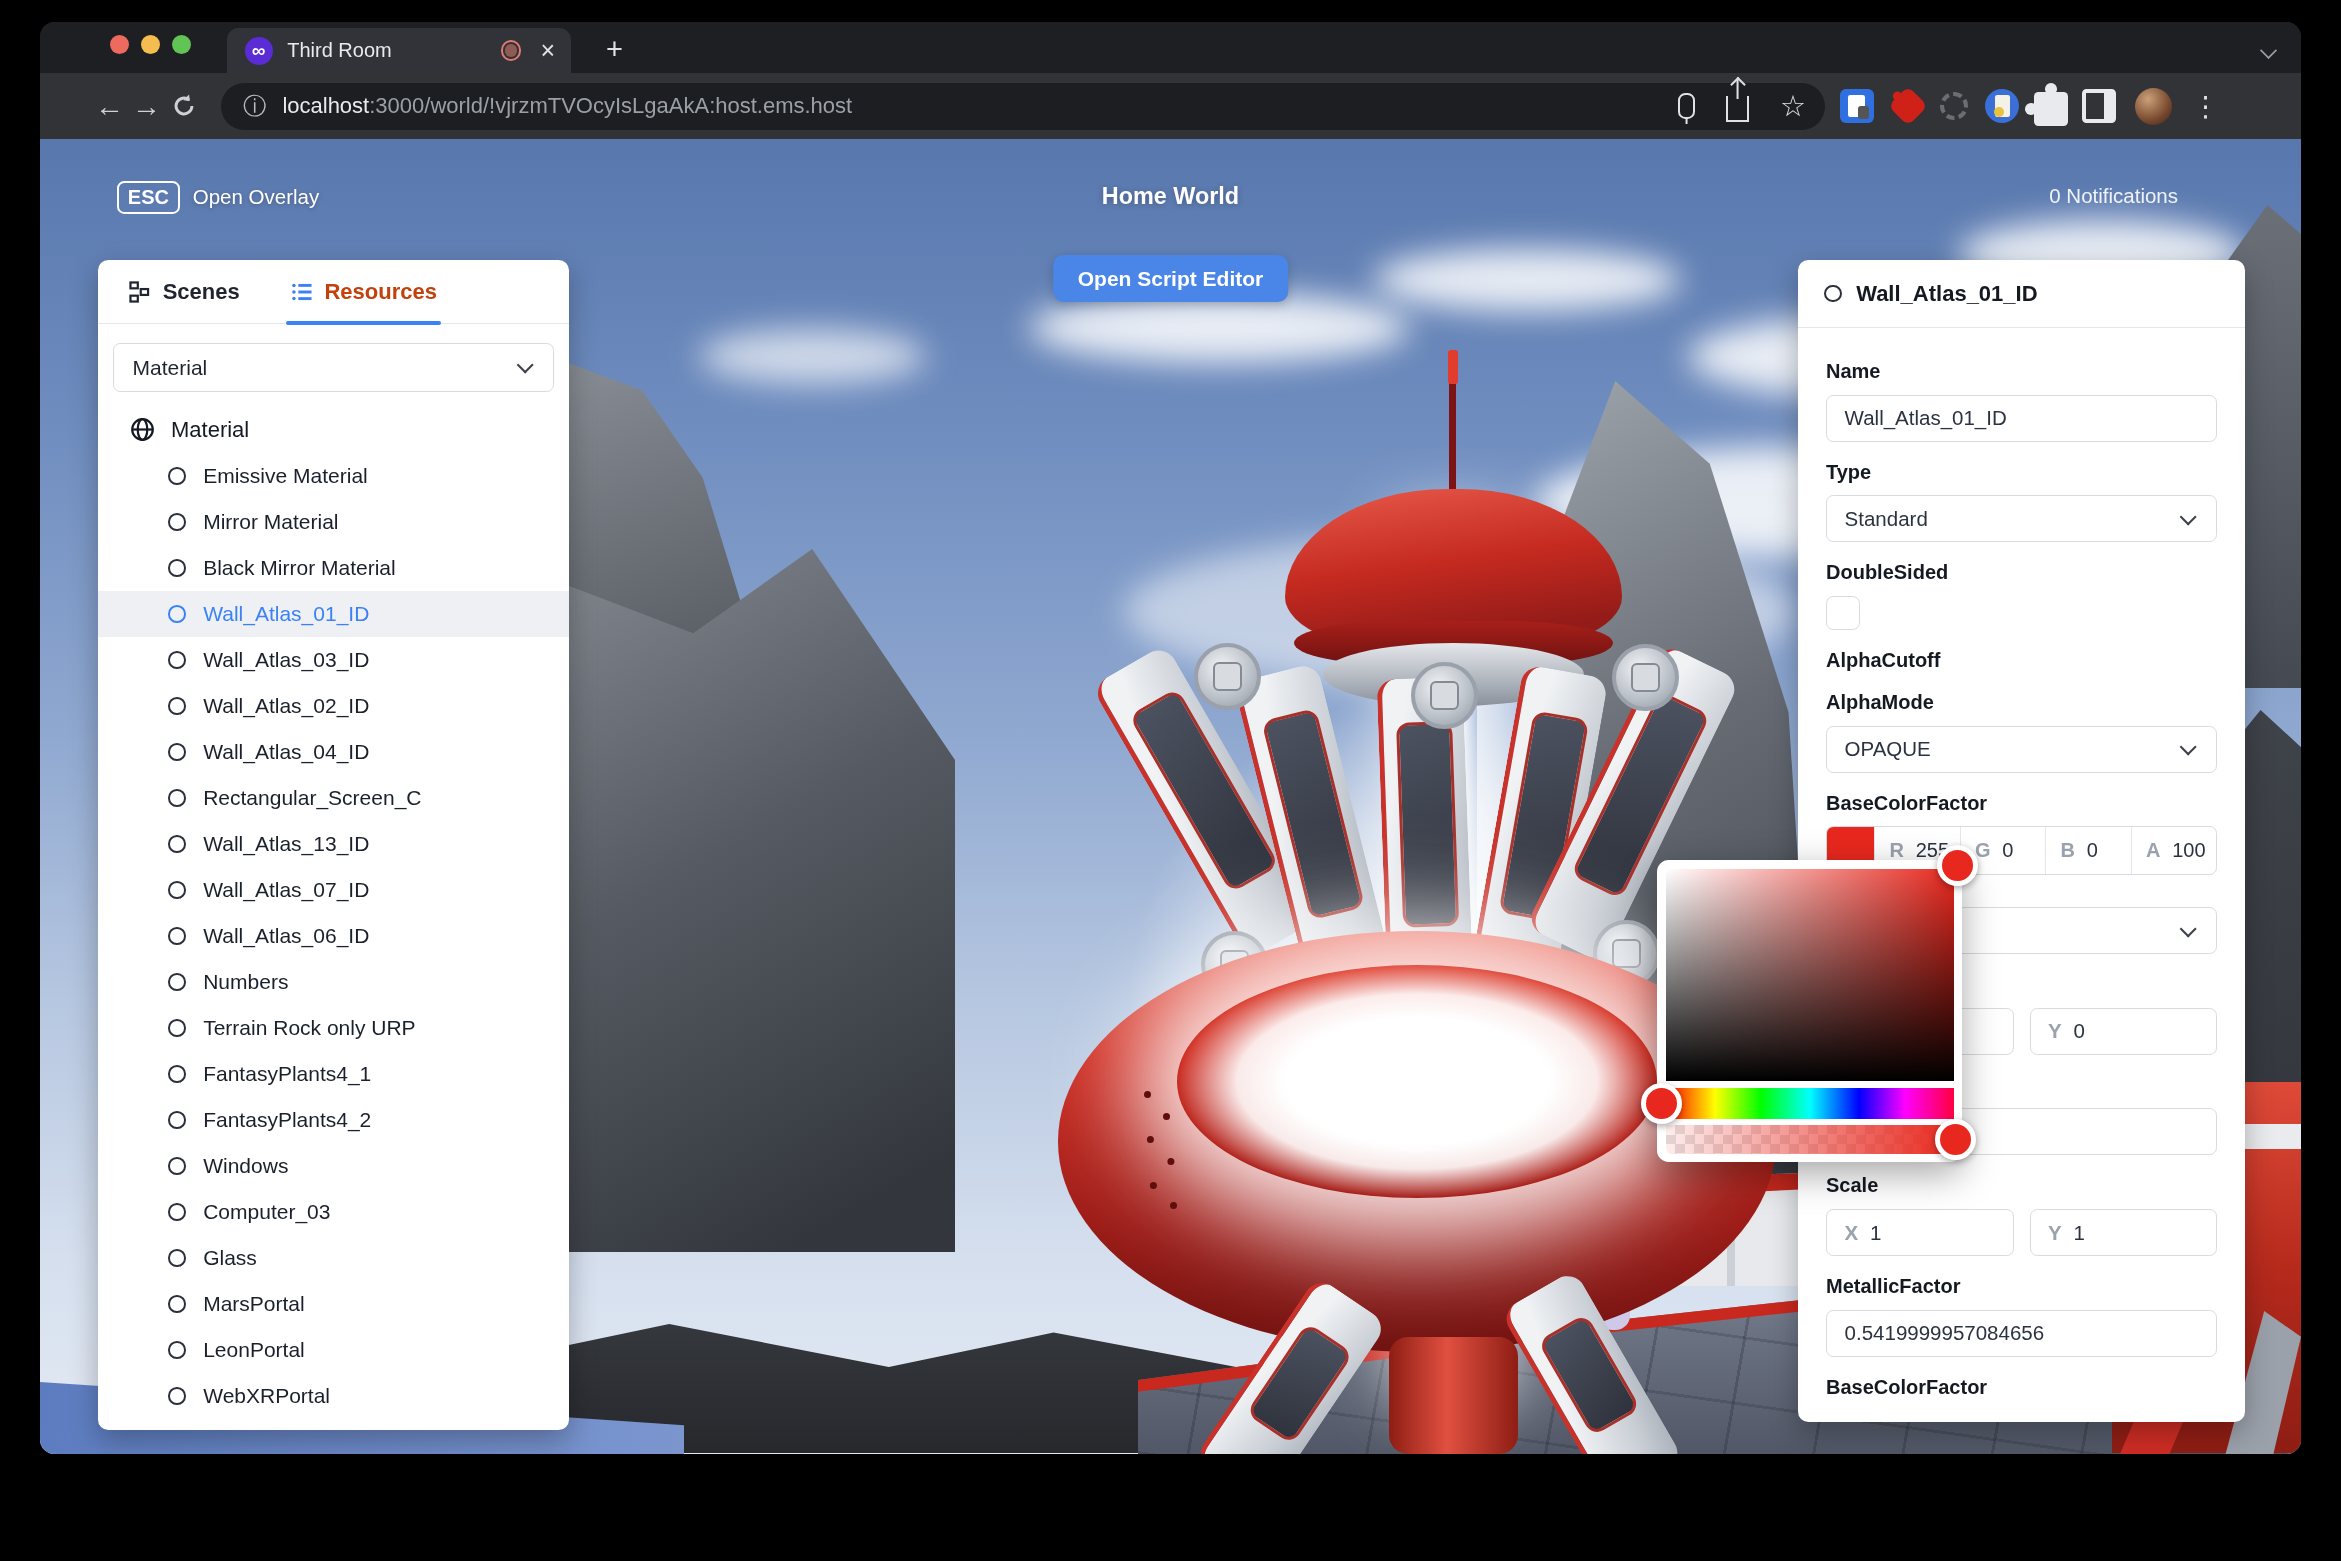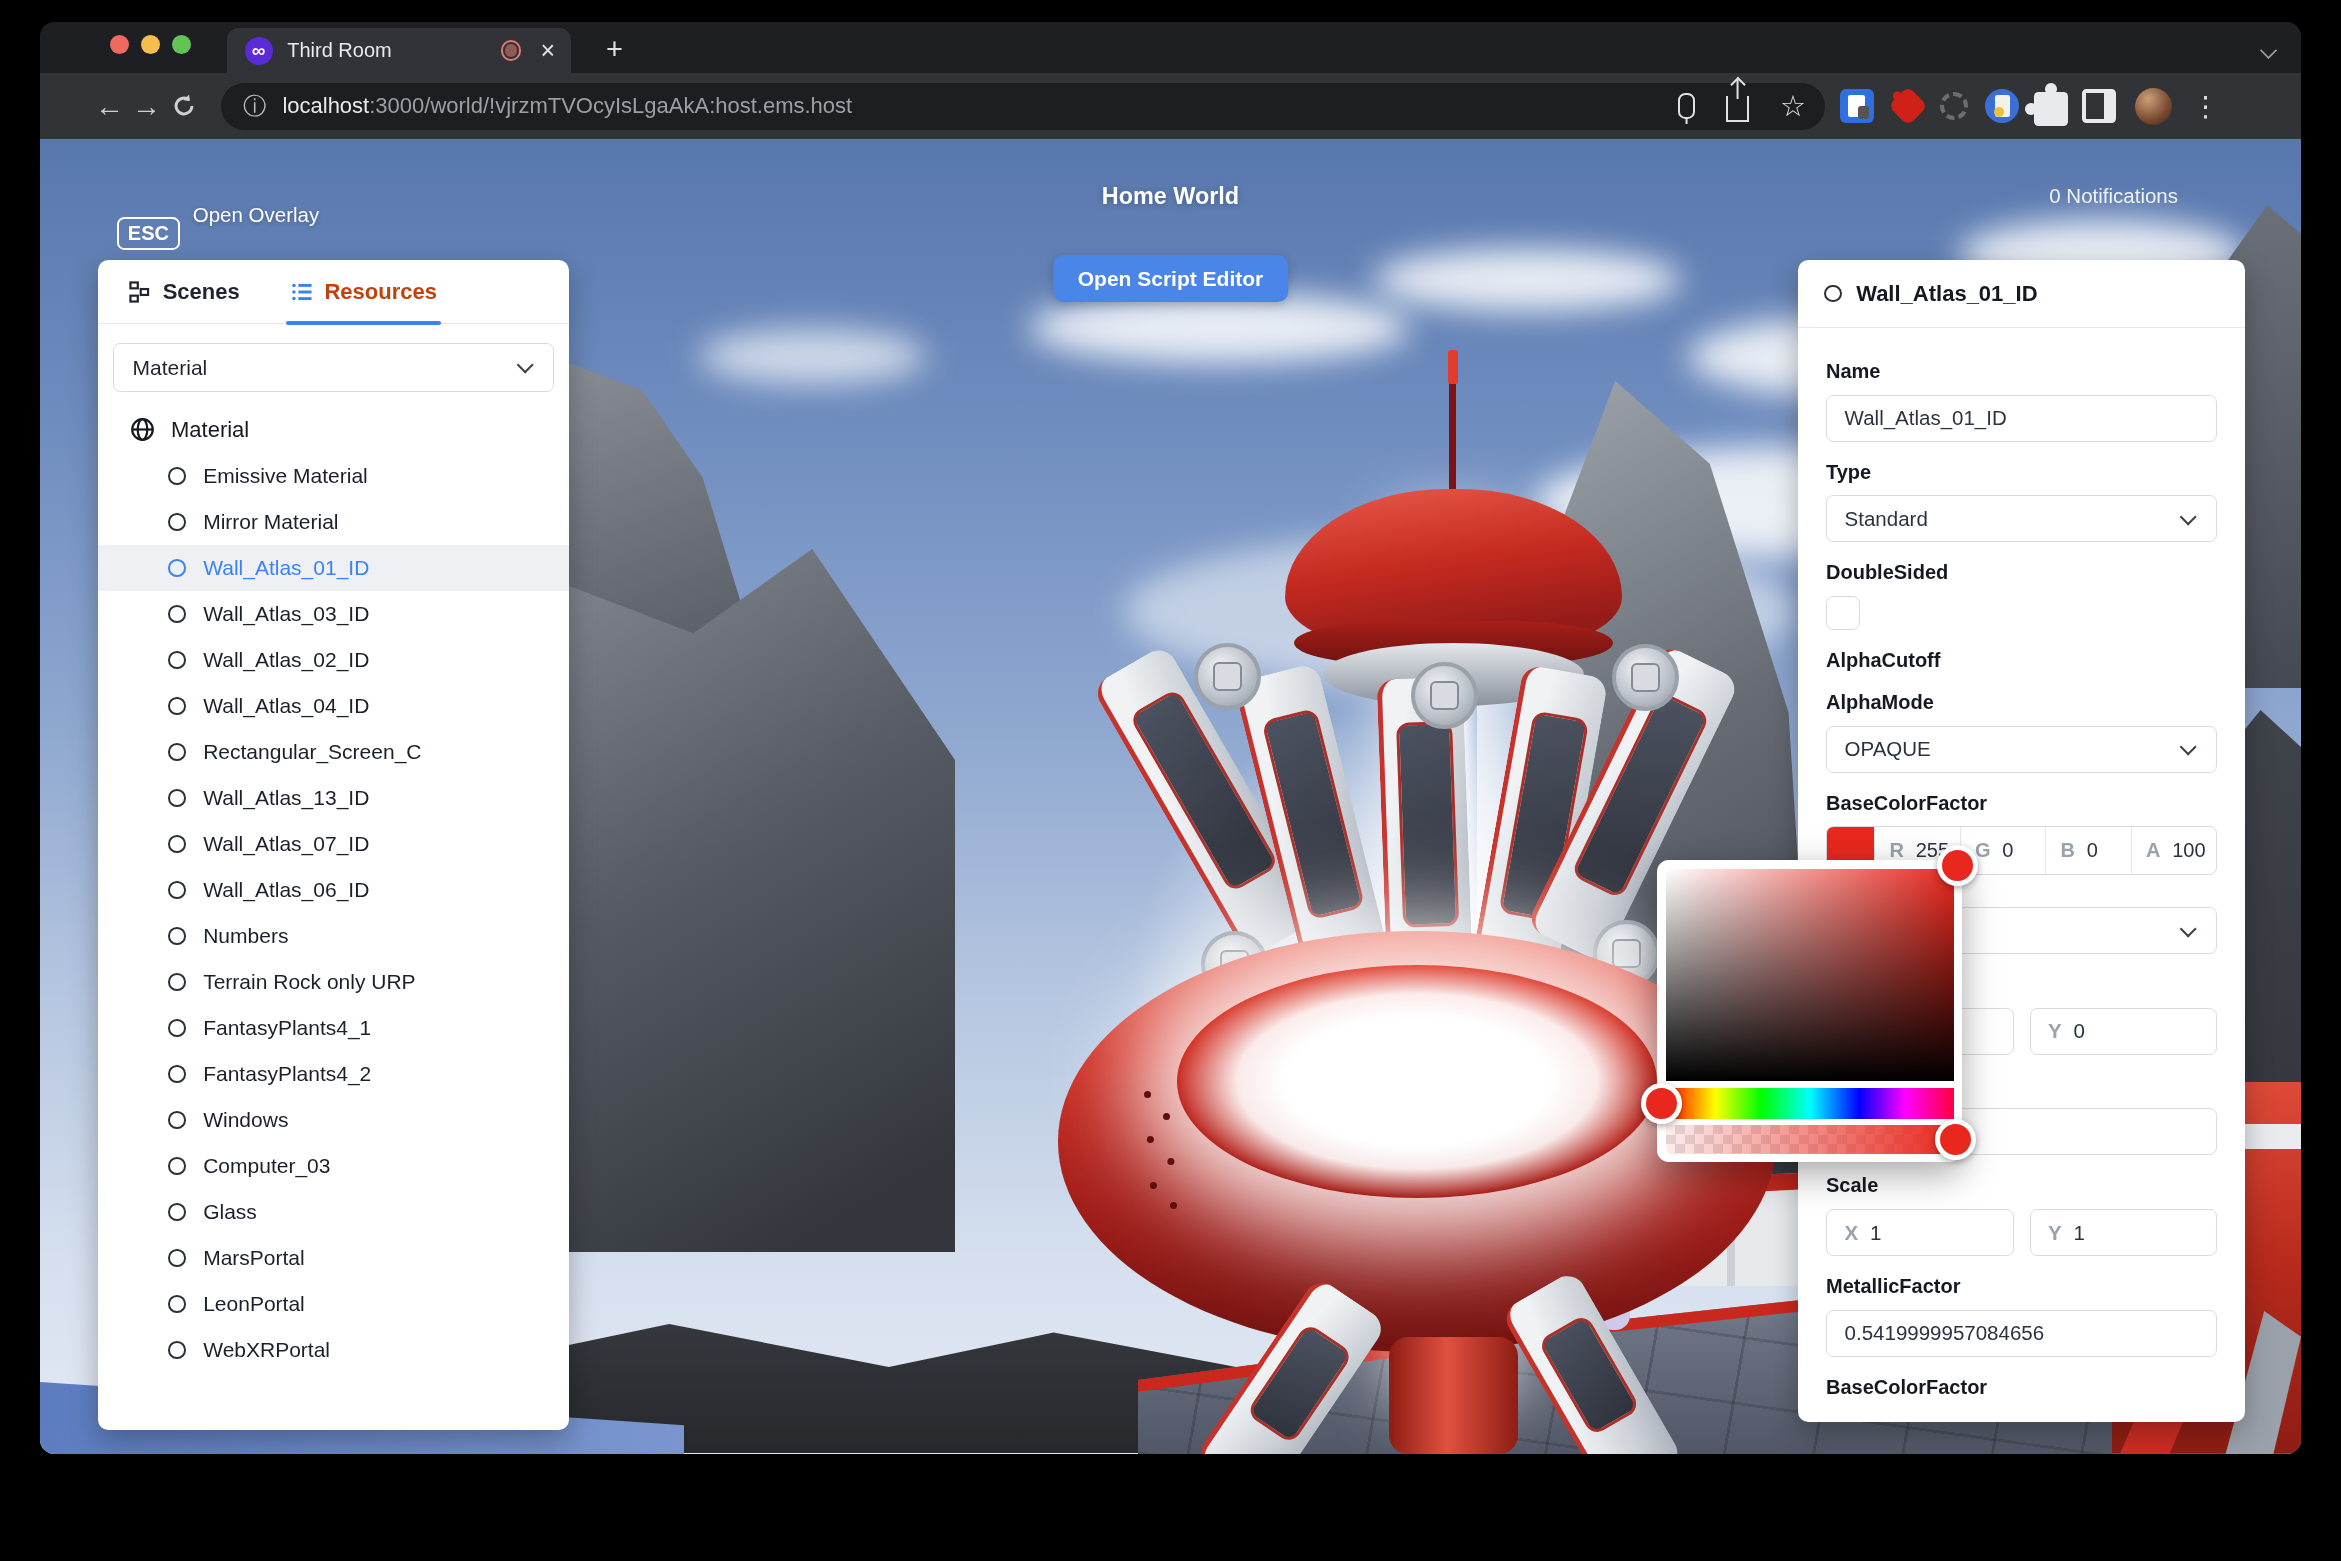--- a/index.html
+++ b/index.html
@@ -113,21 +113,21 @@
        clip-path:polygon(0 30%,100% 0,100% 100%,0 100%);
        background:repeating-linear-gradient(90deg,#e7e9ec 0 67px,#cbd0d6 67px 75px);}
   .wall-trim{position:absolute;left:1245px;top:1019px;width:842px;height:128px;
        clip-path:polygon(0 30%,100% 0,100% 13%,0 43%);background:#c8281e;}
   .redhouse{position:absolute;left:2072px;top:943px;width:189px;height:371px;
        background:linear-gradient(180deg,#df4a38 0%,#b62a1c 50%,#8e1d14 100%);}
   .redhouse::after{content:"";position:absolute;left:0;right:0;top:42px;height:25px;background:#e9ebee;}
   .person{position:absolute;width:32px;height:57px;border-radius:14.6px;}
   .person::before{content:"";position:absolute;left:50%;top:-17.6px;width:19px;height:19px;border-radius:50%;transform:translateX(-50%);background:inherit;filter:brightness(1.15);}
   .hud-esc{position:absolute;left:77px;top:42px;display:flex;align-items:center;color:#fff;}
-  .esc-key{border:2.2px solid #fff;border-radius:7.3px;padding:2.9px 8.8px;font-size:20px;font-weight:600;margin-top:36px;}
+  .esc-key{border:2.2px solid #fff;border-radius:7.3px;padding:2.9px 8.8px;font-size:20px;font-weight:600;}
   .esc-label{font-size:20.5px;margin-left:13px;text-shadow:0 0.7px 4.4px rgba(0,0,0,.25);}
   .hud-title{position:absolute;left:50%;top:44px;transform:translateX(-50%);color:#fff;
        font-size:23.4px;font-weight:700;text-shadow:0 0.7px 5.9px rgba(0,0,0,.25);}
   .hud-notif{position:absolute;right:123px;top:45px;color:rgba(255,255,255,.9);font-size:20.5px;}
   .script-btn{position:absolute;left:50%;top:116px;transform:translateX(-50%);
        background:#4a86e8;color:#fff;font-size:21px;font-weight:700;border-radius:10.3px;
        padding:11.7px 25px;box-shadow:0 2.9px 10.3px rgba(0,0,0,.2);}
   
   .panel{position:absolute;background:#fff;border-radius:10.3px;box-shadow:0 10.3px 29px rgba(0,0,0,.28);}
   .left-panel{left:58px;top:121px;width:471px;height:1170px;}
@@ -325,20 +325,24 @@
       </div>
       <div id="material-list">
           <div class="mat-item">
             <span class="ring-icon"></span>
             <span>Emissive Material</span>
           </div>
           <div class="mat-item">
             <span class="ring-icon"></span>
             <span>Mirror Material</span>
           </div>
+          <div class="mat-item">
+            <span class="ring-icon"></span>
+            <span>Black Mirror Material</span>
+          </div>
           <div class="mat-item selected">
             <span class="ring-icon"></span>
             <span>Wall_Atlas_01_ID</span>
           </div>
           <div class="mat-item">
             <span class="ring-icon"></span>
             <span>Wall_Atlas_03_ID</span>
           </div>
           <div class="mat-item">
             <span class="ring-icon"></span>

